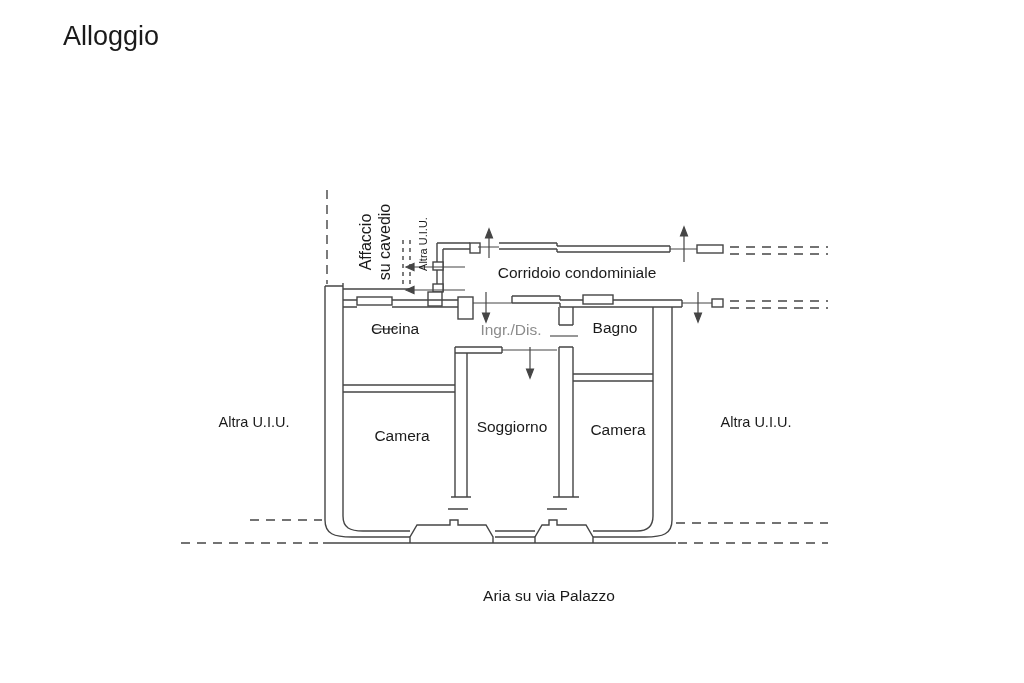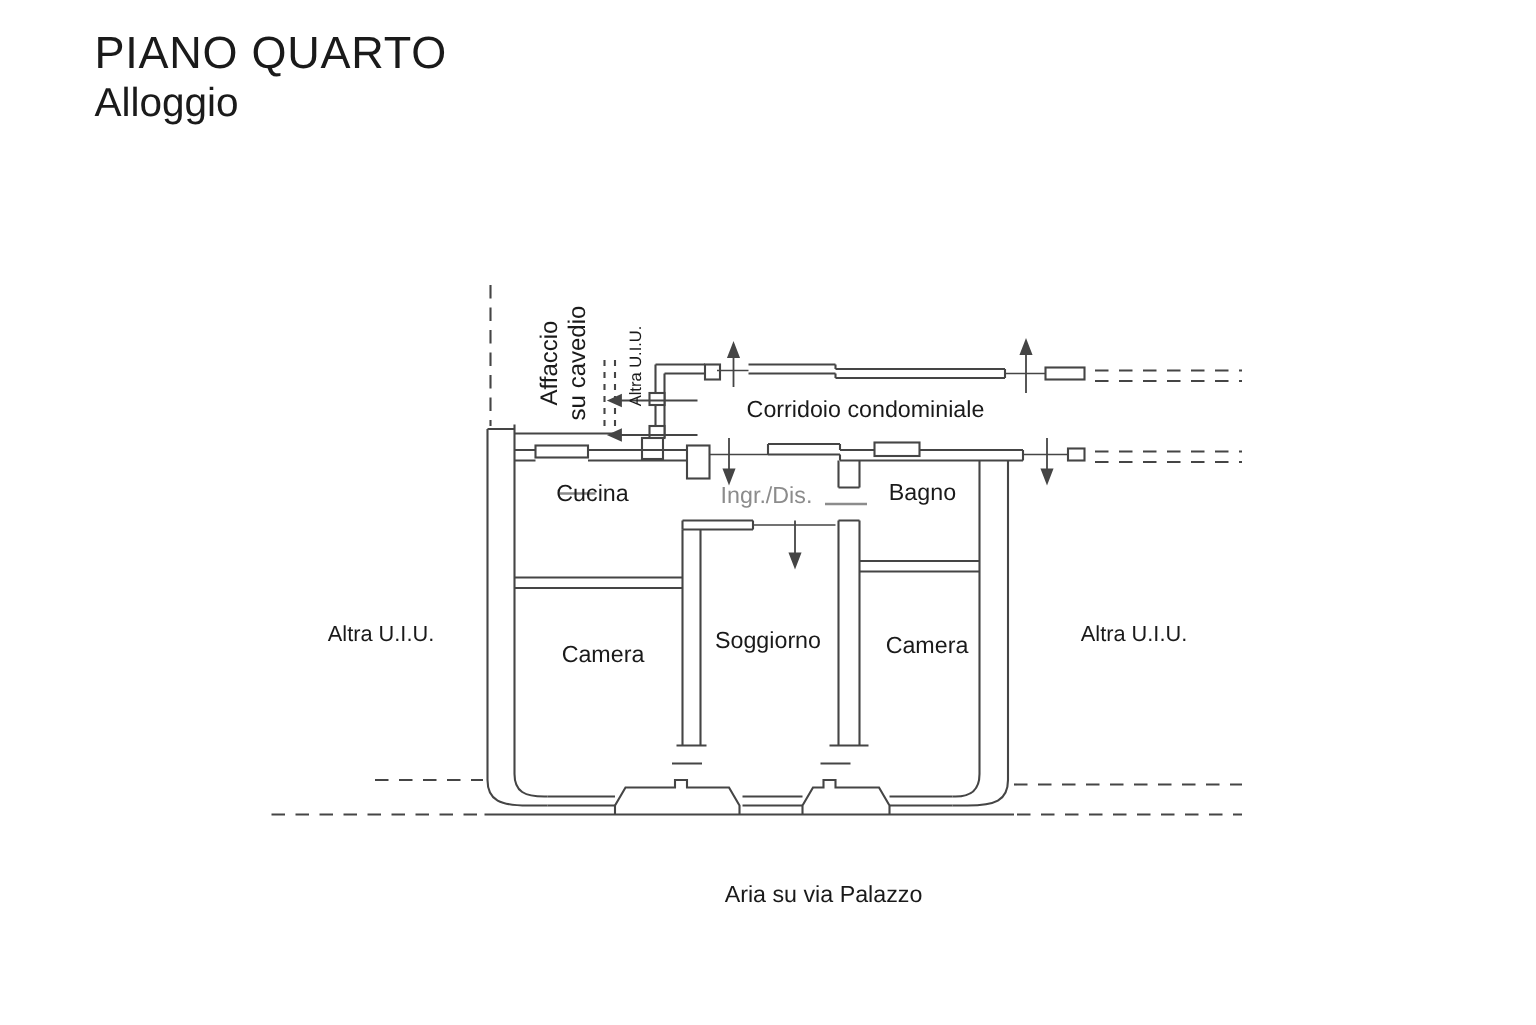--- a/index.html
+++ b/index.html
@@ -19,21 +19,20 @@
   .room-label{font-size:15.5px;}
   .small-vert{font-size:11px;}
   .vert-label{font-size:16px;}
   .side-label{font-size:14.5px;}
   .muted{fill:#8c8c8c;}
 </style>
 </head>
 <body>
 
 <div class="title-block">
-  <div class="title-main">PIANO QUARTO</div>
   <div class="title-sub">Alloggio</div>
 </div>
 
 <svg width="1024" height="683" viewBox="0 0 1024 683">
 
   <g stroke="#454545" stroke-width="1.4" fill="none">
     <path d="M327 190 V284" stroke-dasharray="9 6"></path>
     <path d="M403 240 V286" stroke-dasharray="4 4"></path>
     <path d="M410 240 V286" stroke-dasharray="4 4"></path>
     <path d="M730 247 H828" stroke-dasharray="9 7"></path>

